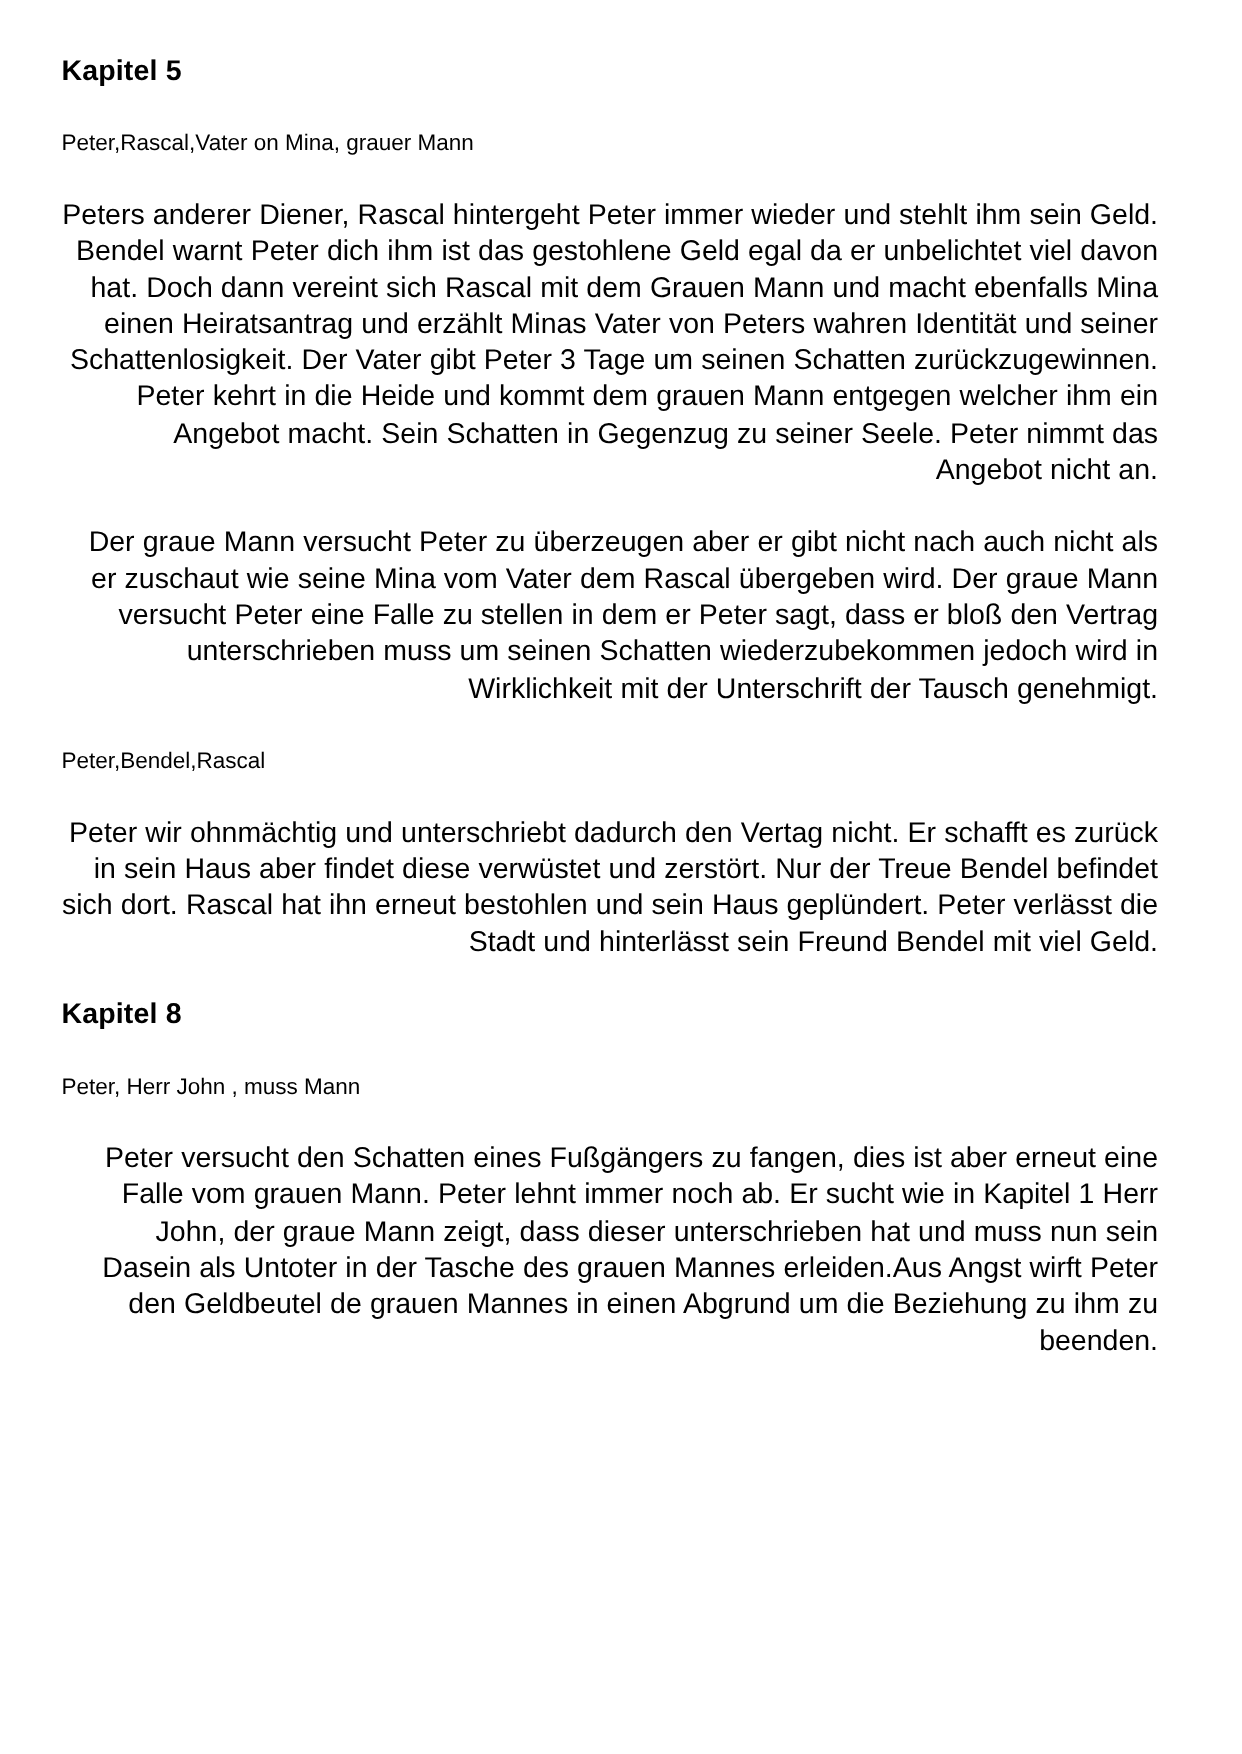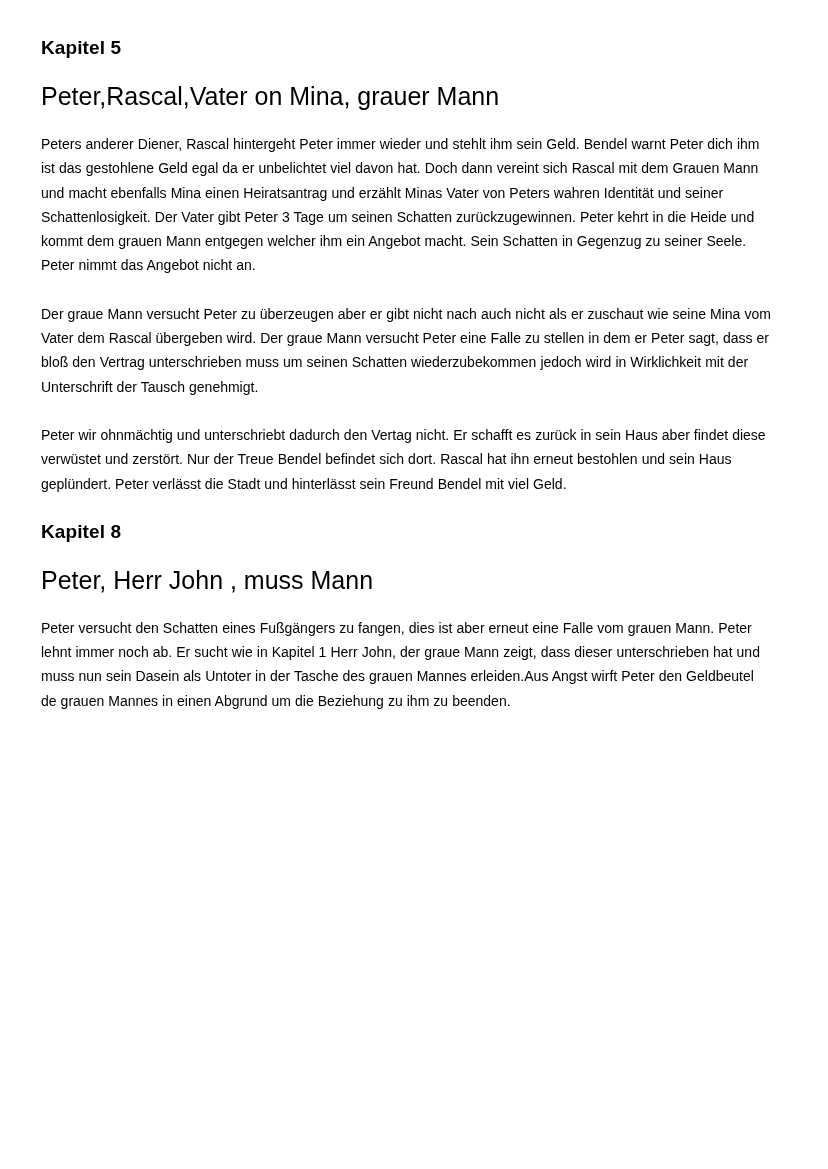--- a/index.html
+++ b/index.html
@@ -30,33 +30,33 @@
   }
   .chapter-heading {
     font-size: 19px;
     font-weight: bold;
     line-height: 24px;
     letter-spacing: 0.1px;
     margin: 0 0 24px 0;
     padding: 0;
   }
   .chapter-characters {
-    font-size: 25px;
+    font-size: 15px;
     font-weight: normal;
     line-height: 24px;
     margin: 0 0 24px 0;
     padding: 0;
   }
   .chapter-summary {
-    font-size: 14px;
+    font-size: 19px;
     font-weight: normal;
     line-height: 24.3px;
     margin: 0 0 24px 0;
     padding: 0;
-    text-align: left;
+    text-align: right;
     word-spacing: 0.15px;
   }
   .chapter + .chapter {
     margin-top: 0;
   }
 </style>
 </head>
 <body>
 
 <div class="page">
@@ -66,20 +66,21 @@
       <h2 class="chapter-heading">Kapitel 5</h2>
       <p class="chapter-characters">Peter,Rascal,Vater on Mina, grauer Mann</p>
       <p class="chapter-summary">Peters anderer Diener, Rascal hintergeht Peter immer wieder und stehlt ihm sein Geld. Bendel warnt Peter dich ihm ist das gestohlene Geld egal da er unbelichtet viel davon hat. Doch dann vereint sich Rascal mit dem Grauen Mann und macht ebenfalls Mina einen Heiratsantrag und erzählt Minas Vater von Peters wahren Identität und seiner Schattenlosigkeit. Der Vater gibt Peter 3 Tage um seinen Schatten zurückzugewinnen. Peter kehrt in die Heide und kommt dem grauen Mann entgegen welcher ihm ein Angebot macht. Sein Schatten in Gegenzug zu seiner Seele. Peter nimmt das Angebot nicht an.</p>
     </section>
 
     <section class="chapter">
       <p class="chapter-summary">Der graue Mann versucht Peter zu überzeugen aber er gibt nicht nach auch nicht als er zuschaut wie seine Mina vom Vater dem Rascal übergeben wird. Der graue Mann versucht Peter eine Falle zu stellen in dem er Peter sagt, dass er bloß den Vertrag unterschrieben muss um seinen Schatten wiederzubekommen jedoch wird in Wirklichkeit mit der Unterschrift der Tausch genehmigt.</p>
     </section>
 
     <section class="chapter">
+      <p class="chapter-characters">Peter,Bendel,Rascal</p>
       <p class="chapter-summary">Peter wir ohnmächtig und unterschriebt dadurch den Vertag nicht. Er schafft es zurück in sein Haus aber findet diese verwüstet und zerstört. Nur der Treue Bendel befindet sich dort. Rascal hat ihn erneut bestohlen und sein Haus geplündert. Peter verlässt die Stadt und hinterlässt sein Freund Bendel mit viel Geld.</p>
     </section>
 
     <section class="chapter">
       <h2 class="chapter-heading">Kapitel 8</h2>
       <p class="chapter-characters">Peter, Herr John , muss Mann</p>
       <p class="chapter-summary">Peter versucht den Schatten eines Fußgängers zu fangen, dies ist aber erneut eine Falle vom grauen Mann. Peter lehnt immer noch ab. Er sucht wie in Kapitel 1 Herr John, der graue Mann zeigt, dass dieser unterschrieben hat und muss nun sein Dasein als Untoter in der Tasche des grauen Mannes erleiden.Aus Angst wirft Peter den Geldbeutel de grauen Mannes in einen Abgrund um die Beziehung zu ihm zu beenden.</p>
     </section>
 
   </div>

